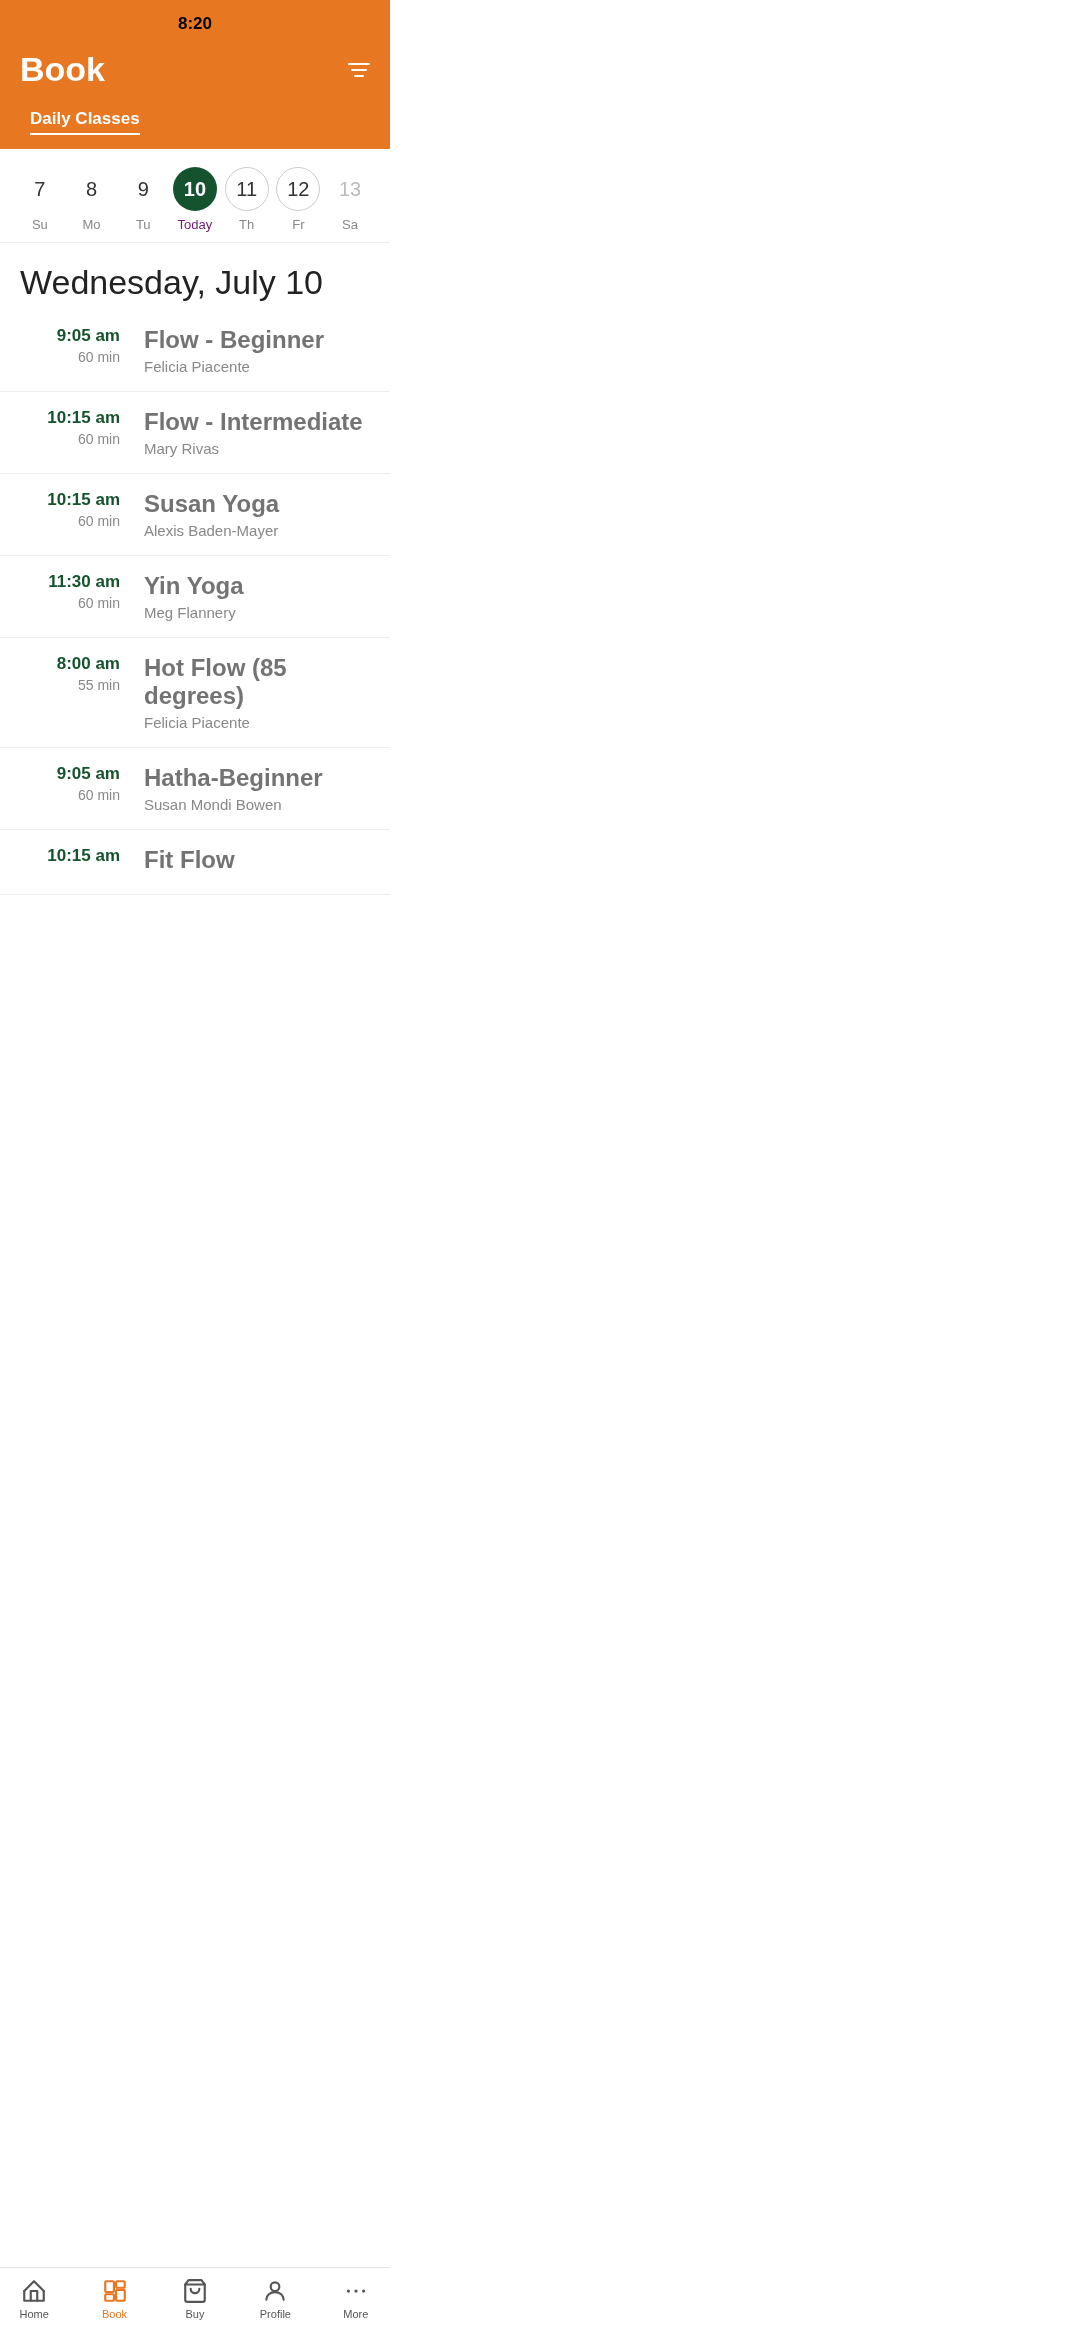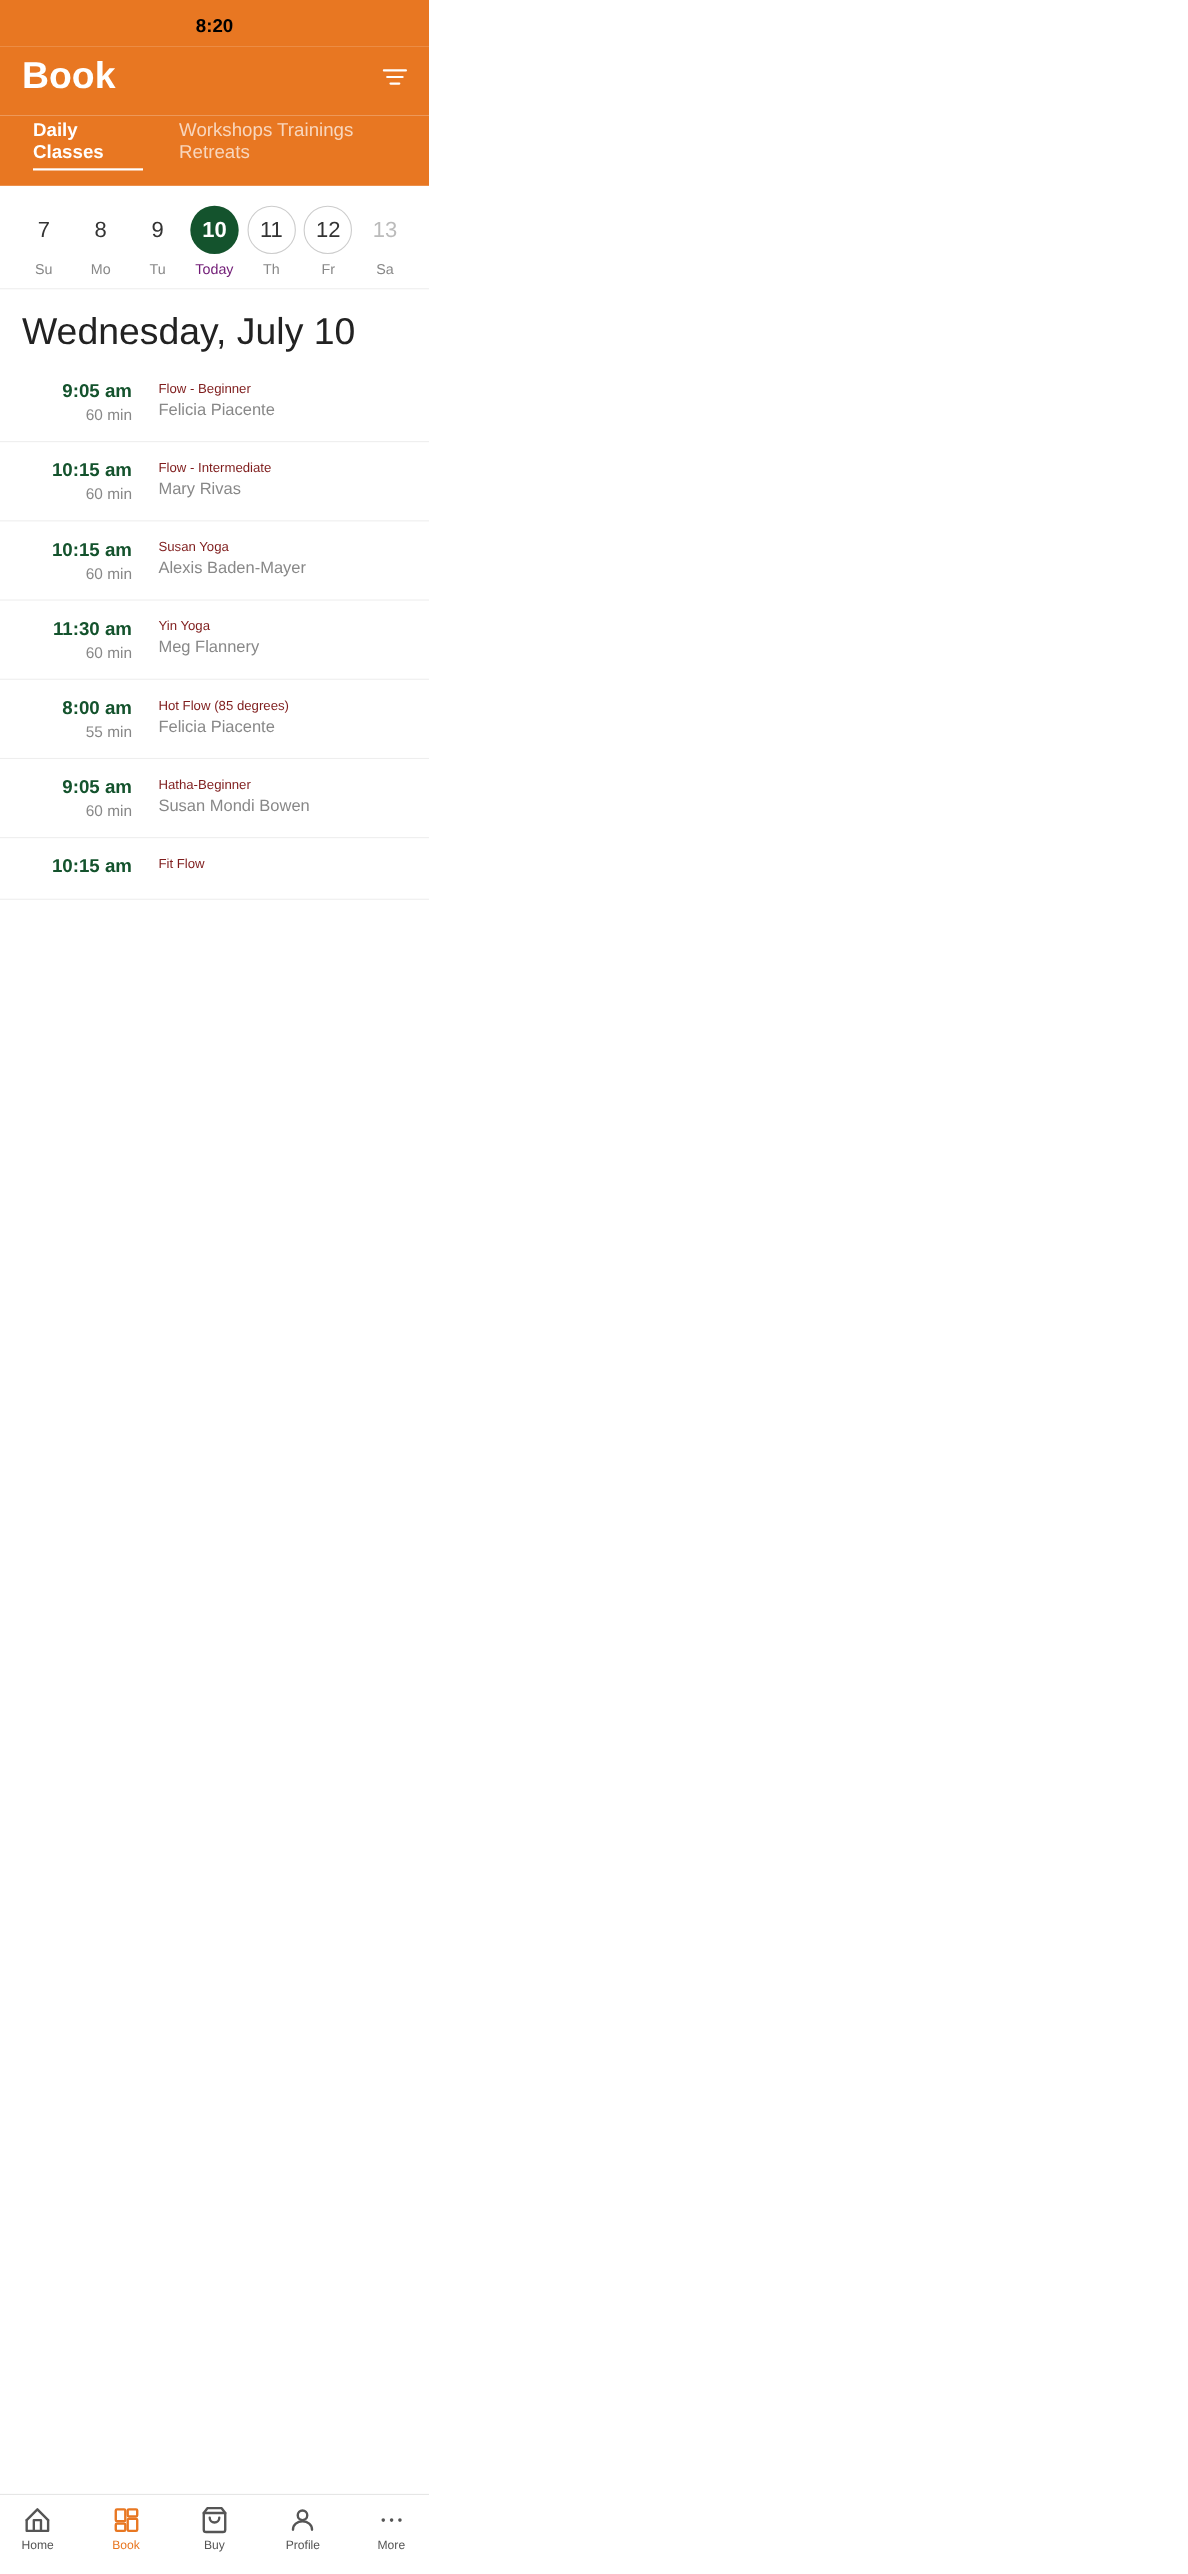--- a/index.html
+++ b/index.html
@@ -173,23 +173,23 @@
       font-size: 14px;
       color: #888;
       margin-top: 3px;
     }
 
     .class-info {
       flex: 1;
     }
 
     .class-name {
-      font-size: 12px;
-      color: #7f1d1d;
-      font-weight: 400;
+      font-size: 24px;
+      color: #737373;
+      font-weight: 700;
       margin-bottom: 4px;
     }
 
     .class-instructor {
       font-size: 15px;
       color: #888;
     }
 
     
     .bottom-nav {
@@ -250,21 +250,20 @@
   <div class="filter-lines">
     <div class="filter-line"></div>
     <div class="filter-line"></div>
     <div class="filter-line"></div>
   </div>
 </div>
 
 <div class="tab-nav">
   <span class="tab-item active">Daily Classes</span>
   <span class="tab-separator"></span>
-  <span class="tab-item">Workshops Trainings Retreats</span>
 </div>
 
 <div class="calendar-strip">
 
   <div class="cal-day">
     <div class="cal-number">7</div>
     <div class="cal-label">Su</div>
   </div>
 
   <div class="cal-day">

